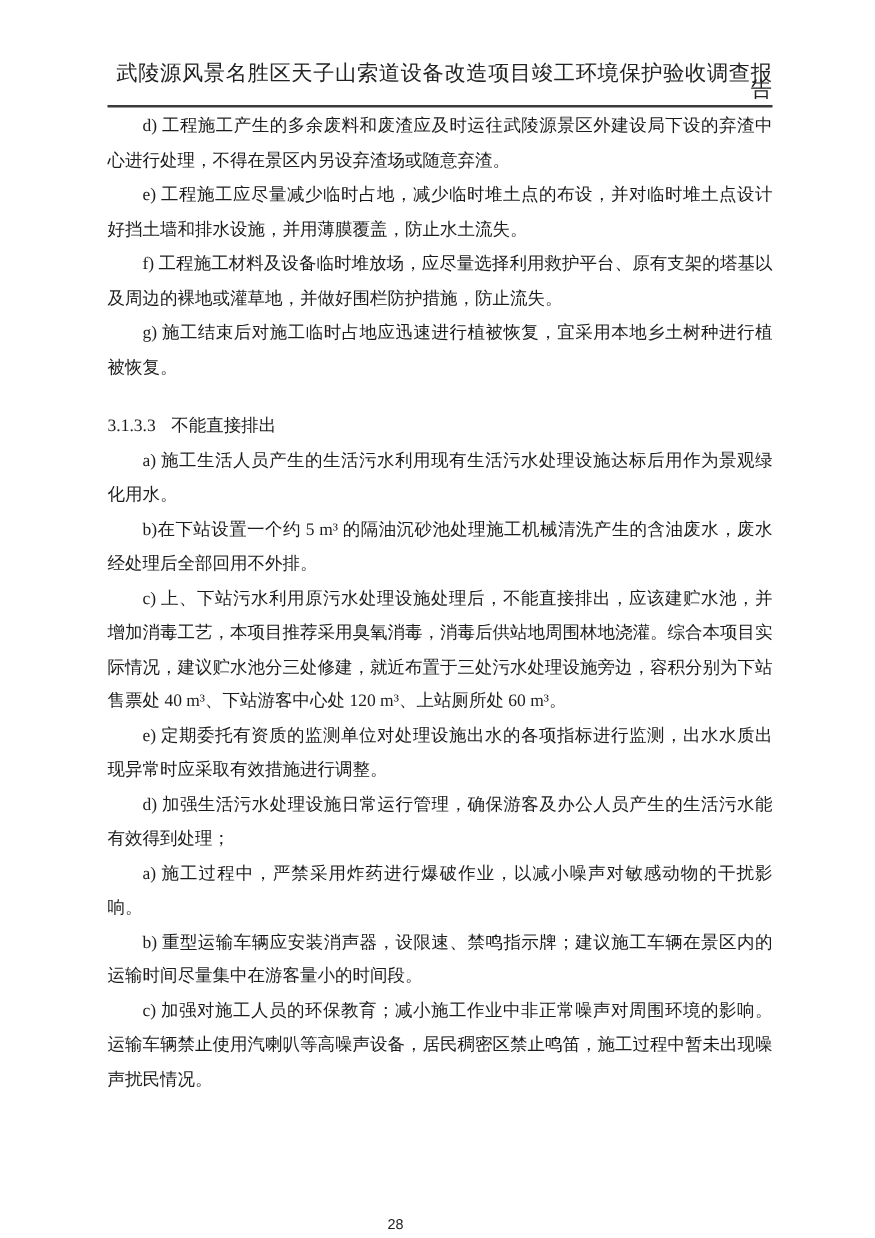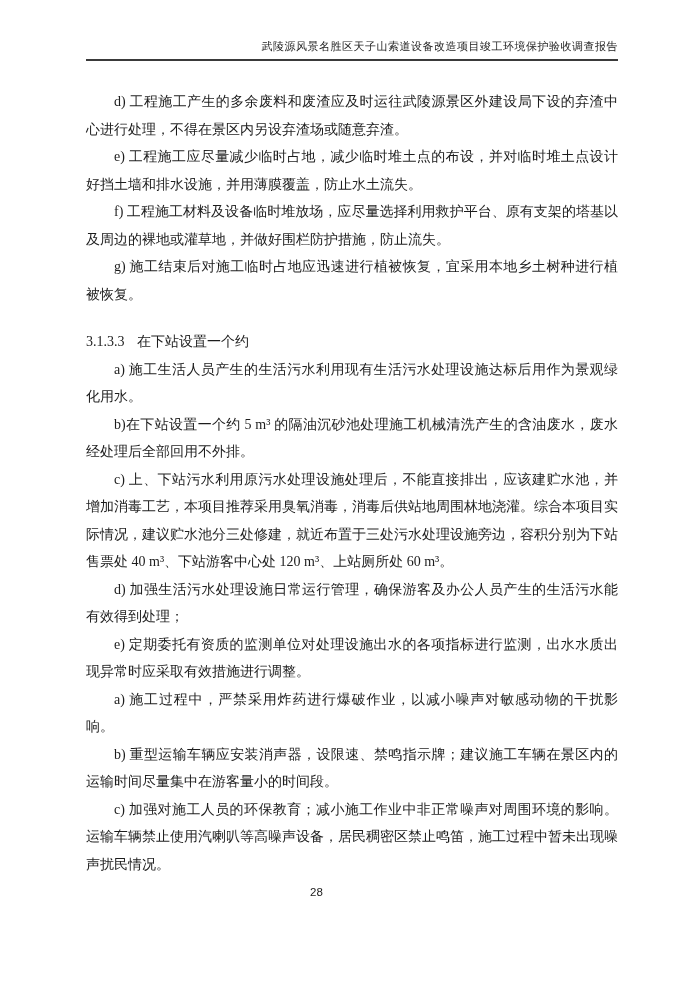--- a/index.html
+++ b/index.html
@@ -11,25 +11,25 @@
     position: relative;
     width: 700px;
     height: 990px;
     background: #ffffff;
     overflow: hidden;
     font-family: "Liberation Serif", "DejaVu Serif", serif;
     color: #1c1c1c;
   }
   .running-header {
     position: absolute;
-    top: 40px;
+    top: 52px;
     left: 86px;
     width: 532px;
     text-align: right;
-    font-size: 11px;
+    font-size: 17px;
     line-height: 13px;
     letter-spacing: 0.5px;
     padding-bottom: 6px;
     border-bottom: 2px solid #3a3a3a;
     color: #222222;
   }
   .doc-body {
     position: absolute;
     top: 88px;
     left: 86px;
@@ -46,21 +46,21 @@
     margin: 0;
     text-indent: 0;
   }
   .heading .heading-num {
     display: inline-block;
     margin-right: 0.9em;
     margin-top: 20px;
   }
   .page-footer {
     position: absolute;
-    top: 882px;
+    top: 970px;
     left: 0;
     width: 633px;
     text-align: center;
   }
   .page-number {
     font-family: "Liberation Sans", "DejaVu Sans", sans-serif;
     font-size: 11.5px;
     color: #1c1c1c;
   }
 </style>
@@ -72,28 +72,28 @@
   <div class="running-header">武陵源风景名胜区天子山索道设备改造项目竣工环境保护验收调查报告</div>
 
   <div class="doc-body">
 
     <p class="para">d) 工程施工产生的多余废料和废渣应及时运往武陵源景区外建设局下设的弃渣中心进行处理，不得在景区内另设弃渣场或随意弃渣。</p>
     <p class="para">e) 工程施工应尽量减少临时占地，减少临时堆土点的布设，并对临时堆土点设计好挡土墙和排水设施，并用薄膜覆盖，防止水土流失。</p>
     <p class="para">f) 工程施工材料及设备临时堆放场，应尽量选择利用救护平台、原有支架的塔基以及周边的裸地或灌草地，并做好围栏防护措施，防止流失。</p>
     <p class="para">g) 施工结束后对施工临时占地应迅速进行植被恢复，宜采用本地乡土树种进行植被恢复。</p>
 
     <p class="heading">
-      <span class="heading-num">3.1.3.3</span><span class="heading-title">在下站设置一个约</span>
+      <span class="heading-num">3.1.3.3</span><span class="heading-title">不能直接排出</span>
     </p>
 
     <p class="para">a) 施工生活人员产生的生活污水利用现有生活污水处理设施达标后用作为景观绿化用水。</p>
     <p class="para">b)在下站设置一个约 5 m³ 的隔油沉砂池处理施工机械清洗产生的含油废水，废水经处理后全部回用不外排。</p>
     <p class="para">c) 上、下站污水利用原污水处理设施处理后，不能直接排出，应该建贮水池，并增加消毒工艺，本项目推荐采用臭氧消毒，消毒后供站地周围林地浇灌。综合本项目实际情况，建议贮水池分三处修建，就近布置于三处污水处理设施旁边，容积分别为下站售票处 40 m³、下站游客中心处 120 m³、上站厕所处 60 m³。</p>
+    <p class="para">e) 定期委托有资质的监测单位对处理设施出水的各项指标进行监测，出水水质出现异常时应采取有效措施进行调整。</p>
     <p class="para">d) 加强生活污水处理设施日常运行管理，确保游客及办公人员产生的生活污水能有效得到处理；</p>
-    <p class="para">e) 定期委托有资质的监测单位对处理设施出水的各项指标进行监测，出水水质出现异常时应采取有效措施进行调整。</p>
 
 
     <p class="para">a) 施工过程中，严禁采用炸药进行爆破作业，以减小噪声对敏感动物的干扰影响。</p>
     <p class="para">b) 重型运输车辆应安装消声器，设限速、禁鸣指示牌；建议施工车辆在景区内的运输时间尽量集中在游客量小的时间段。</p>
     <p class="para">c) 加强对施工人员的环保教育；减小施工作业中非正常噪声对周围环境的影响。运输车辆禁止使用汽喇叭等高噪声设备，居民稠密区禁止鸣笛，施工过程中暂未出现噪声扰民情况。</p>
 
   </div>
 
   <div class="page-footer">
     <span class="page-number">28</span>

